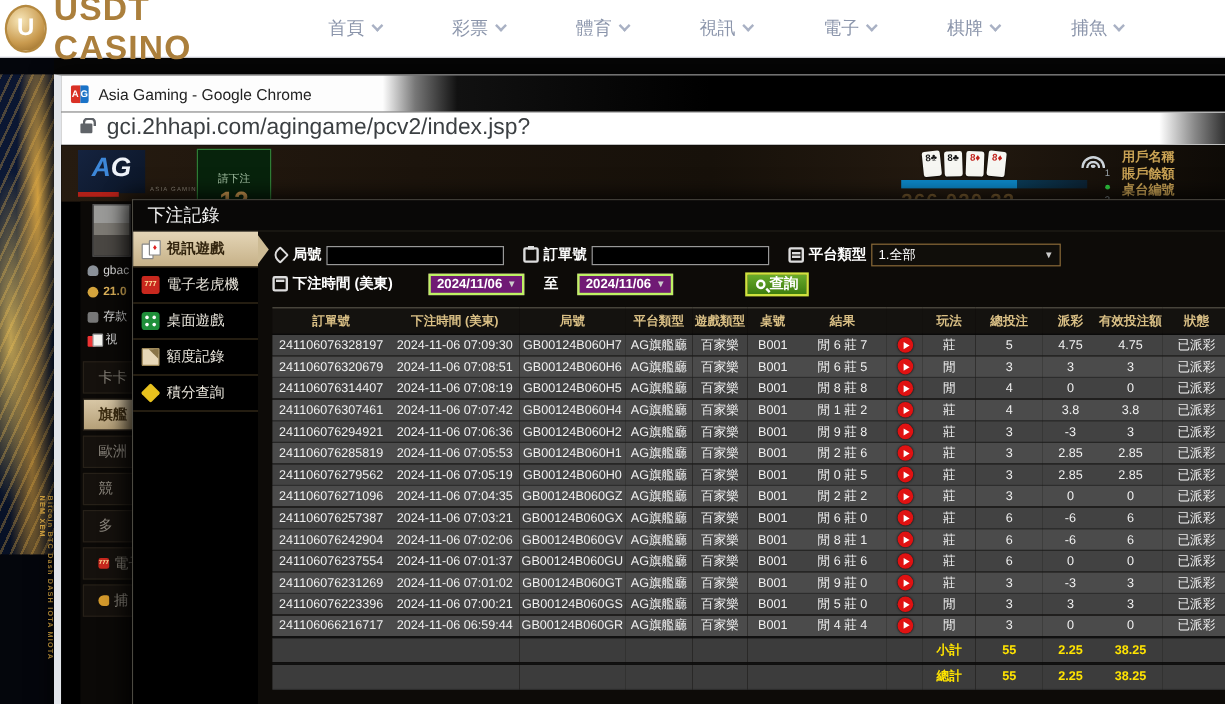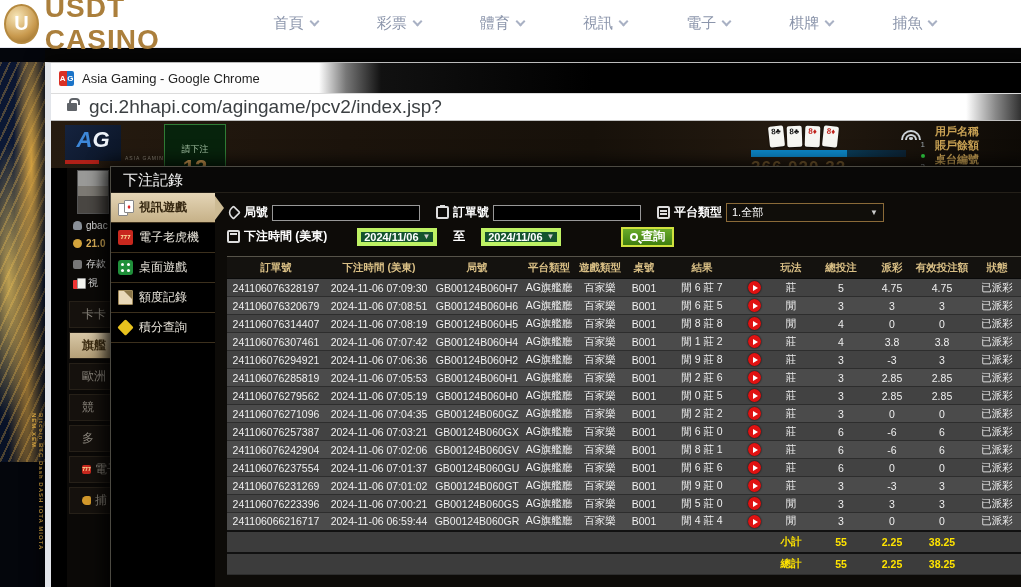--- a/index.html
+++ b/index.html
@@ -131,21 +131,21 @@
   .ico-clip::before { content:''; position:absolute; left:2px; top:-3px; width:5px; height:3px; background:#ddd; }
   .ico-list { border:2px solid #ddd; border-radius:2px; }
   .ico-list::before { content:''; position:absolute; left:1px; top:2px; width:7px; height:1.5px; background:#ddd;
     box-shadow:0 3px 0 #ddd; }
   .ico-cal { border:2px solid #ddd; border-radius:2px; }
   .ico-cal::before { content:''; position:absolute; left:1px; top:1px; width:7px; height:2px; background:#ddd; }
   .f-input { width:148px; height:16px; background:#000; border:1px solid #989898; margin-right:16px; color:#fff; font-size:11px; padding:0 3px; }
   .f-select { width:158px; height:19px; background:#100e0a; border:1px solid #8a6a38; color:#fff; font-size:11px; font-weight:normal;
     display:flex; align-items:center; justify-content:space-between; padding:0 5px; cursor:pointer; }
   .caret { font-size:8px; color:#ccc; }
-  .date-btn { width:80px; height:18px; background:#14532d; border:4px solid #bef264; color:#fff; font-size:11px; font-weight:bold;
+  .date-btn { width:80px; height:18px; background:#701a75; border:2px solid #bef264; color:#fff; font-size:11px; font-weight:bold;
     display:flex; align-items:center; justify-content:center; gap:4px; cursor:pointer; margin-left:26px; }
   .to-label { margin:0 16px; }
   .search-btn { margin-left:60px; height:20px; padding:0 7px; background:linear-gradient(180deg,#69aa2a,#3e7e10);
     border:2px solid #cfe23e; color:#fff; font-size:12px; font-weight:bold; display:flex; align-items:center; gap:3px; cursor:pointer; }
   .mag { width:8px; height:8px; border:2px solid #fff; border-radius:50%; position:relative; }
   .mag::after { content:''; position:absolute; left:6px; top:6px; width:4px; height:2px; background:#fff; transform:rotate(45deg); }
 
   .bet-table { border-collapse:collapse; table-layout:fixed; width:798px; margin-top:9px; font-size:10.5px; }
   .bet-table thead th { color:#d9bf85; font-weight:bold; height:22px; background:#14120f;
     border-top:1px solid #565349; border-bottom:1px solid #0a0a0a; white-space:nowrap; overflow:hidden; }

